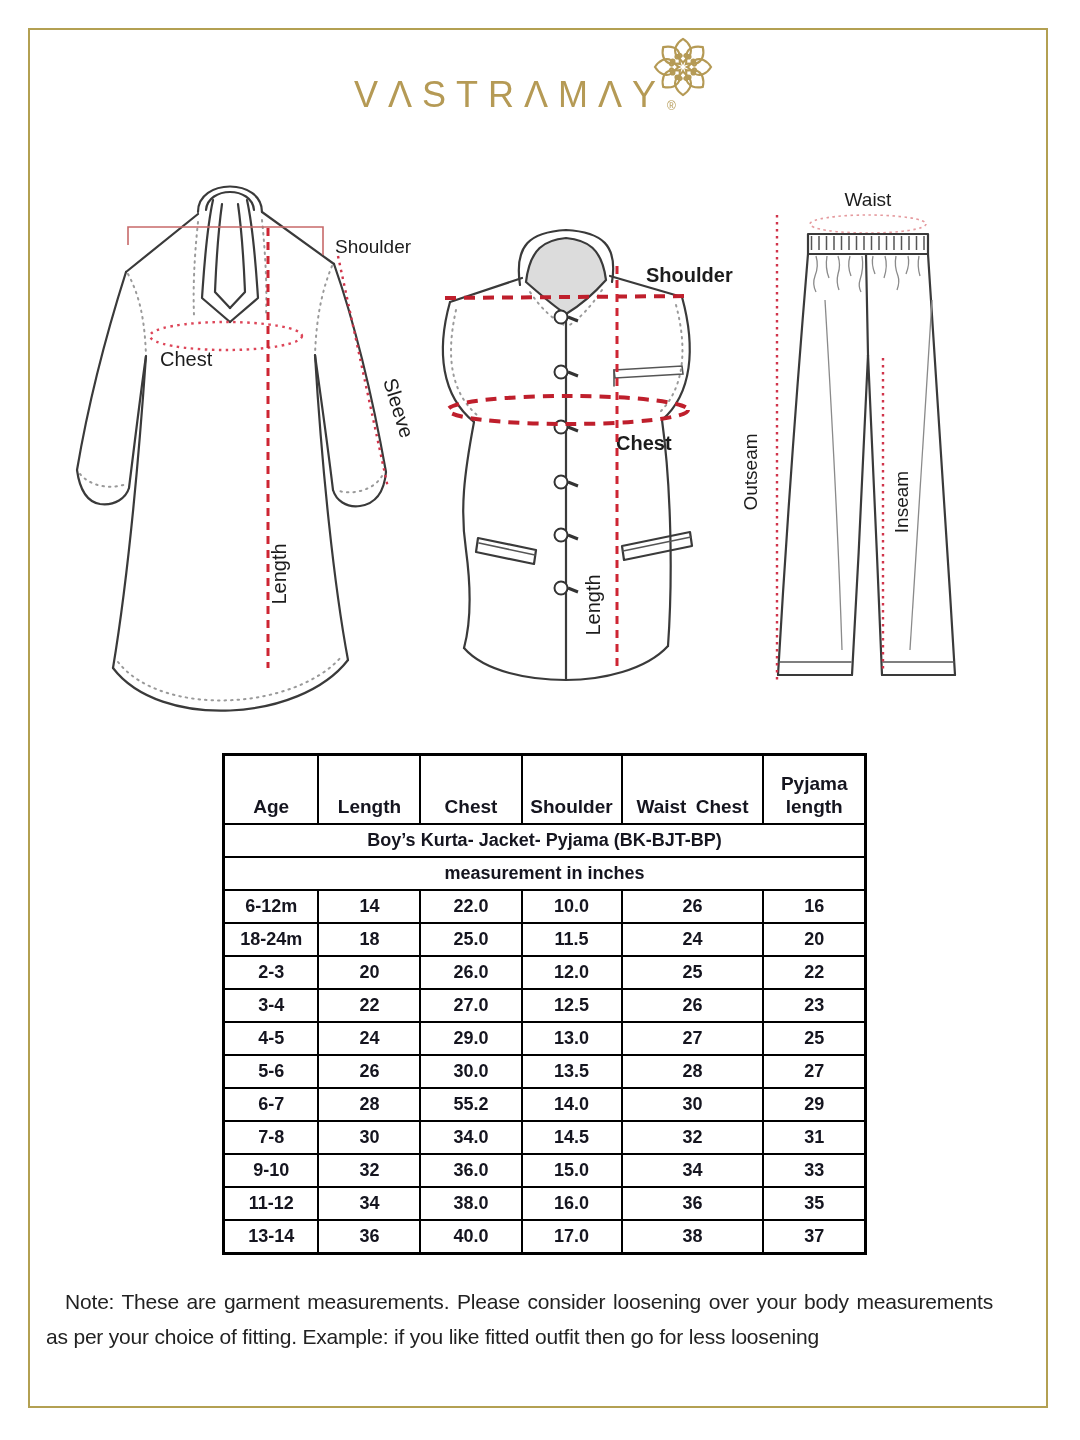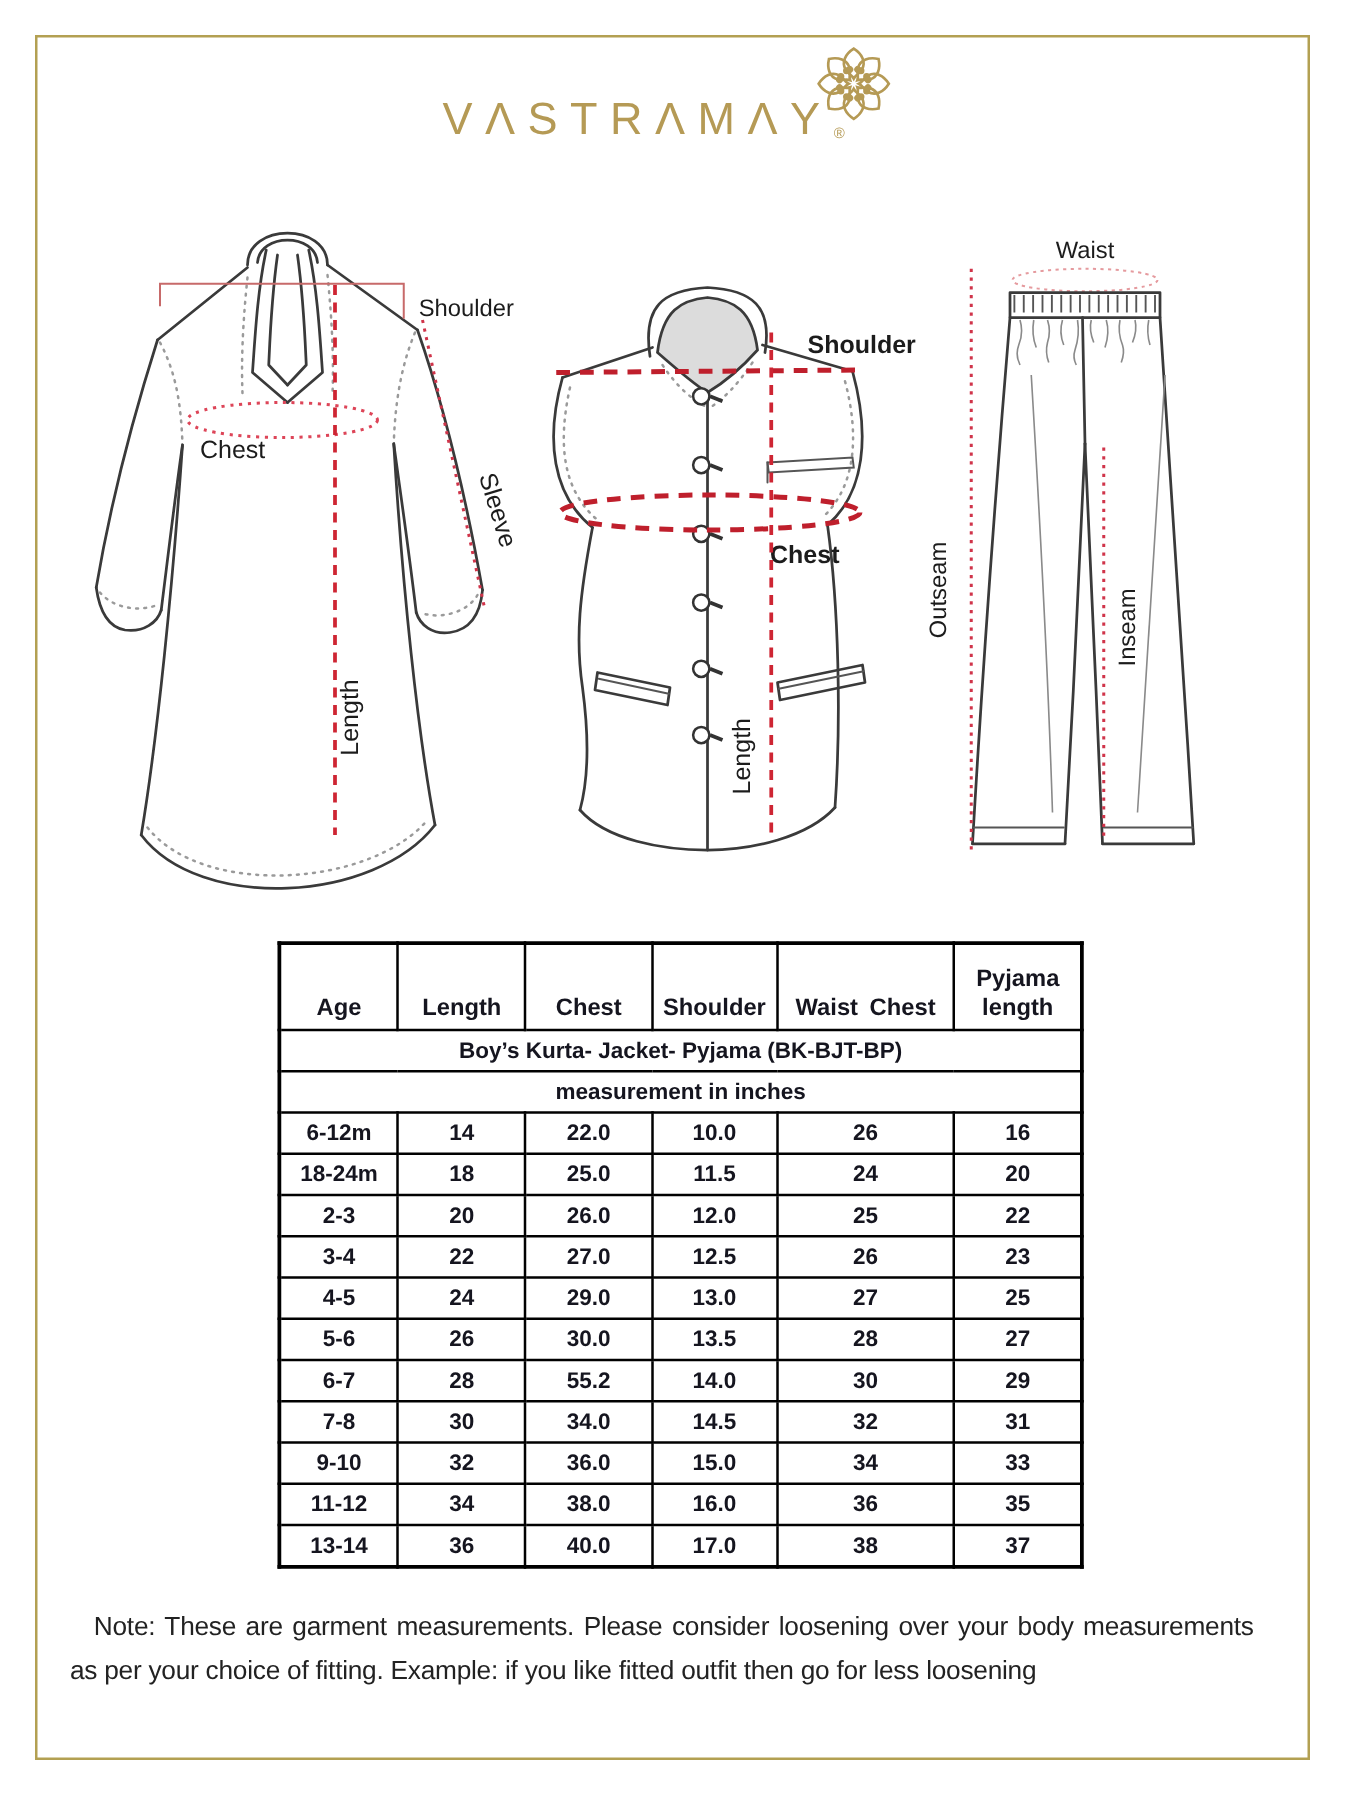--- a/index.html
+++ b/index.html
@@ -33,21 +33,21 @@
         table-layout:fixed;color:#15151f;}
   .size-table,.size-table td,.size-table th{border:2px solid #000;}
   .size-table{border-width:3px;}
   .size-table td,.size-table th{text-align:center;padding:0;font-weight:bold;overflow:hidden;}
   .row-title td{height:33px;font-size:21px;}
   .row-sub td{height:30px;font-size:15px;margin-top:48px;}
   .size-table thead th{height:62px;vertical-align:bottom;padding-bottom:5px;font-size:19px;
         line-height:1.18;word-spacing:4px;}
   .size-table tbody td{height:31px;font-size:18px;}
   
-  .note{position:absolute;left:56px;top:1284px;width:966px;font-size:21px;line-height:35px;
+  .note{position:absolute;left:46px;top:1284px;width:966px;font-size:21px;line-height:35px;
         color:#222;letter-spacing:-0.2px;}
   .note .l1{text-align:center;word-spacing:2px;}
   .note .l2{}
 </style>
 </head>
 <body>
 
 <div class="page">
   <div class="gold-frame"></div>
 

